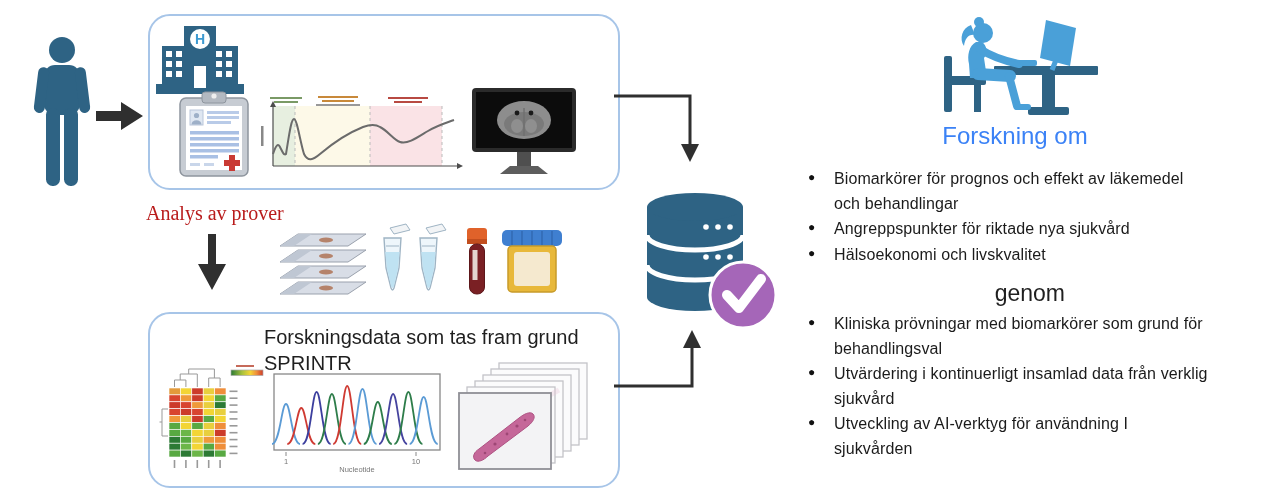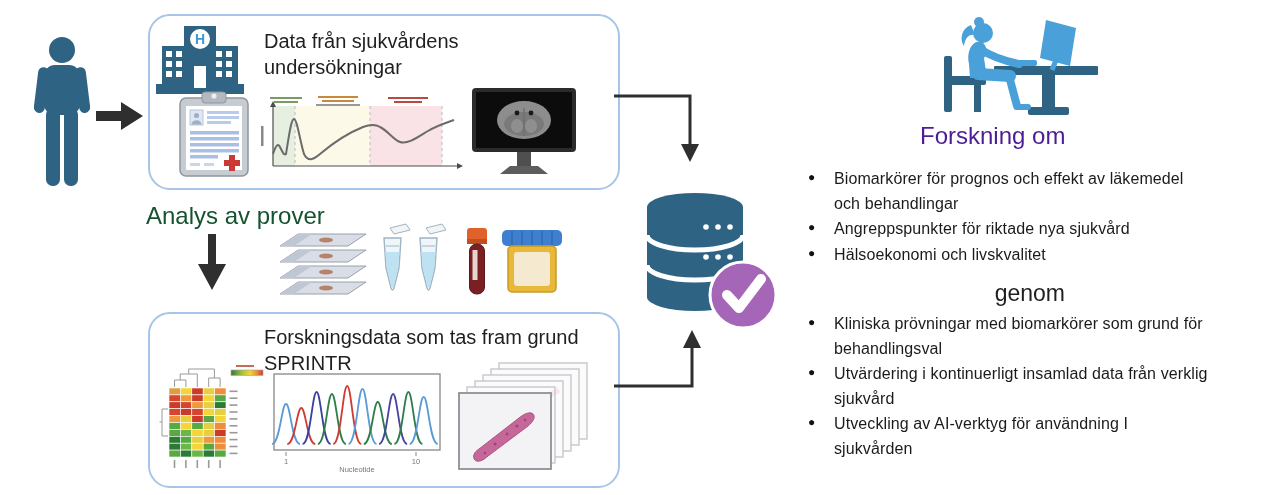--- a/index.html
+++ b/index.html
@@ -1,22 +1,22 @@
 <!DOCTYPE html>
 <html><head>
 <meta charset="utf-8">
 <style>
   html,body{margin:0;padding:0;background:#fff;}
   #canvas{position:relative;width:1280px;height:495px;background:#ffffff;overflow:hidden;
           font-family:"Liberation Sans",sans-serif;color:#1d1d1d;}
   .abs{position:absolute;}
   .box{position:absolute;border:2.5px solid #a7c5e8;border-radius:22px;background:#fff;}
   .boxtitle{position:absolute;font-size:20px;line-height:26px;color:#1f1f1f;}
-  .flowlabel{position:absolute;font-size:24px;color:#14532d;}
-  .rp-title{position:absolute;font-size:24px;color:#4c1d95;}
+  .flowlabel{position:absolute;font-size:20px;color:#b91c1c;font-family:Liberation Serif, serif;}
+  .rp-title{position:absolute;font-size:24px;color:#3b82f6;text-align:center;}
   .rp-genom{position:absolute;font-size:23px;color:#1f1f1f;text-align:right;}
   ul.bullets{position:absolute;list-style:none;margin:0;padding:0;width:412px;}
   ul.bullets li{display:flex;margin-bottom:1px;}
   .dot{flex:none;width:26px;padding-left:2px;padding-top:3px;font-size:12px;color:#111;}
   .btxt{font-size:16px;line-height:24.5px;width:376px;letter-spacing:.1px;color:#1b1b1b;}
 </style>
 </head>
 <body>
 
 <div id="canvas">
@@ -31,21 +31,20 @@
       <rect x="36" y="72" width="14" height="78" rx="6.5"></rect>
     </g>
   </svg>
 
   <svg class="abs" style="left:96px;top:100px" width="48" height="32" viewBox="0 0 48 32">
     <polygon points="0,11 25,11 25,2 47,16 25,30 25,21 0,21" fill="#2f2f2f"></polygon>
   </svg>
 
   <div class="box" style="left:148px;top:14px;width:468px;height:172px"></div>
 
-  <div class="boxtitle" style="left:264px;top:28px;width:252px">Data från sjukvårdens undersökningar</div>
 
   <svg class="abs" style="left:153px;top:22px" width="94" height="78" viewBox="0 0 94 78">
     <g fill="#2e6384">
       <rect x="3" y="62" width="88" height="10"></rect>
       <rect x="31" y="4" width="32" height="62"></rect>
       <rect x="9" y="24" width="26" height="42"></rect>
       <rect x="59" y="24" width="26" height="42"></rect>
     </g>
     <circle cx="47" cy="17" r="10" fill="#ffffff"></circle>
     <text x="47" y="22" text-anchor="middle" font-size="14" font-weight="bold" fill="#3d9ad1">H</text>

